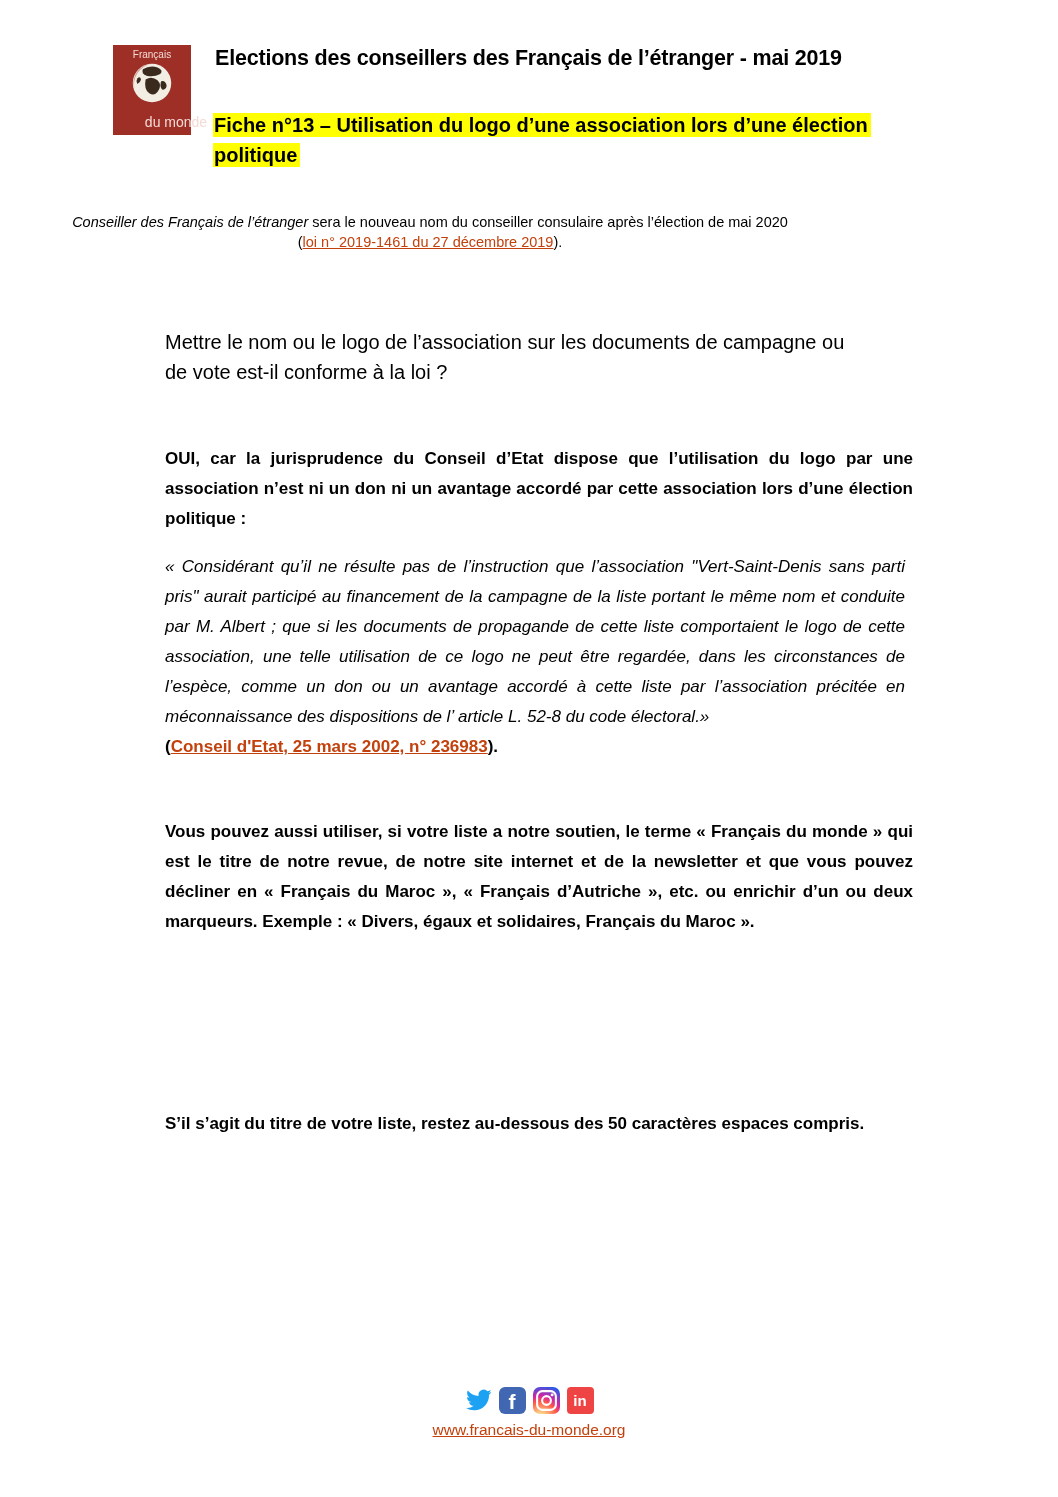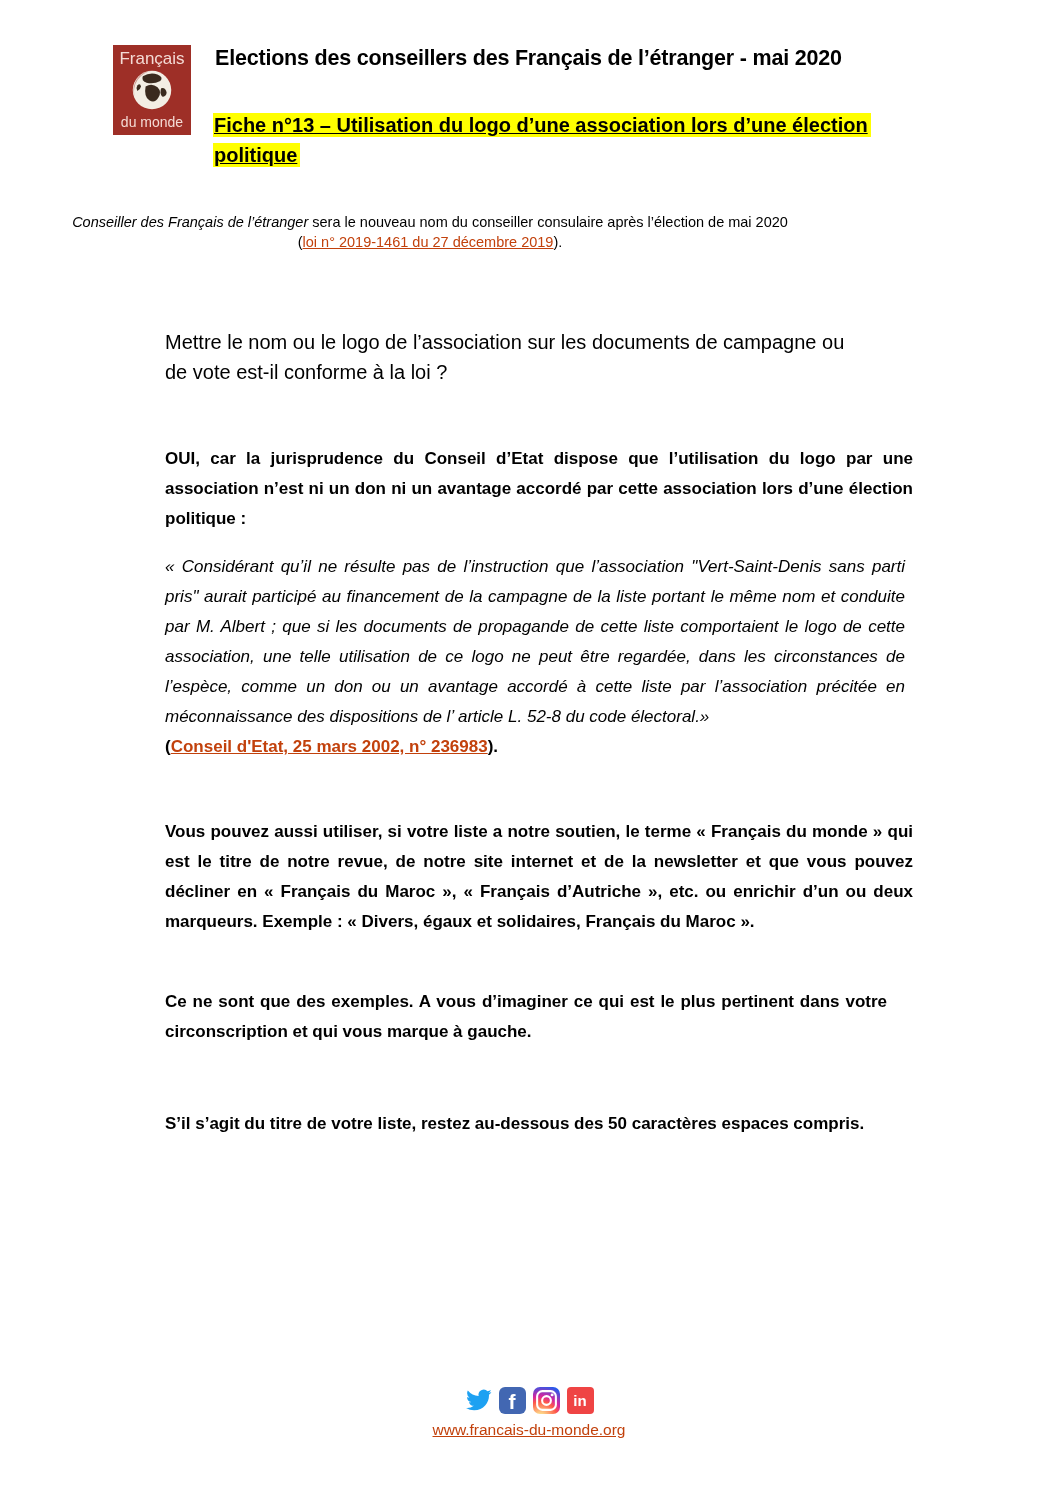--- a/index.html
+++ b/index.html
@@ -17,37 +17,36 @@
   
   .logo {
     position: absolute;
     left: 113px; top: 45px;
     width: 78px; height: 90px;
     background: #9E2F27;
     color: #F4DBD5;
     text-align: center;
     line-height: 1;
   }
-  .logo-top  { padding-top: 5px; font-size: 17px; }
-  .logo-bottom { font-size: 14px; position: absolute; bottom: 6px; width: 100%; }
+  .logo-top  { padding-top: 5px; font-size: 10px; }
+  .logo-bottom { font-size: 14px; position: absolute; bottom: 6px; width: 100%; margin-left: 24px; }
   .globe { display: block; margin: 2px auto 0; }
 
   .doc-title {
     position: absolute;
     left: 215px; top: 46px;
     width: 760px;
     font-size: 21.5px;
     font-weight: bold;
     letter-spacing: -0.2px;
   }
   .highlight-wrap {
     position: absolute;
     left: 213px; top: 110px;
     width: 726px;
-    text-decoration: underline;
   }
   .highlight {
     background: #FFFF00;
     font-size: 20px;
     font-weight: bold;
     line-height: 30px;
     padding: 1px 3px 1px 1px;
     -webkit-box-decoration-break: clone;
     box-decoration-break: clone;
   }
@@ -145,21 +144,21 @@
       <circle cx="24" cy="23" r="21" fill="#F3EEE4"></circle>
       <path d="M14 8 Q22 3 30 6 Q37 9 33 13 Q26 17 18 15 Q12 13 14 8 Z" fill="#3A2A1E"></path>
       <path d="M17 19 Q24 15 30 20 Q35 25 31 31 Q27 38 21 34 Q15 30 17 19 Z" fill="#3A2A1E"></path>
       <path d="M34 21 Q39 20 40 26 Q39 31 35 30 Q32 26 34 21 Z" fill="#3A2A1E"></path>
       <path d="M8 18 Q11 15 12 19 Q11 23 8 24 Q6 21 8 18 Z" fill="#3A2A1E"></path>
       <path d="M24 2 A21 21 0 0 0 5 30 A23 23 0 0 1 24 2 Z" fill="rgba(158,47,39,0.45)"></path>
     </svg>
     <div class="logo-bottom">du monde</div>
   </div>
 
-  <h1 class="doc-title">Elections des conseillers des Français de l’étranger - mai 2020</h1>
+  <h1 class="doc-title">Elections des conseillers des Français de l’étranger - mai 2019</h1>
   <div class="highlight-wrap">
     <span class="highlight">Fiche n°13 – Utilisation du logo d’une association lors d’une élection politique</span>
   </div>
 
   <div class="subtitle">
     <span class="it">Conseiller des Français de l’étranger</span><span> sera le nouveau nom du conseiller consulaire après l’élection de mai 2020</span><br>
     <span>(</span><a class="link">loi n° 2019-1461 du 27 décembre 2019</a><span>).</span>
   </div>
 
   <div class="question">Mettre le nom ou le logo de l’association sur les documents de campagne ou de vote est-il conforme à la loi ?</div>
@@ -168,21 +167,20 @@
 
   <div class="para quoteblk">
     <div class="quote">« Considérant qu’il ne résulte pas de l’instruction que l’association "Vert-Saint-Denis sans parti pris" aurait participé au financement de la campagne de la liste portant le même nom et conduite par M. Albert ; que si les documents de propagande de cette liste comportaient le logo de cette association, une telle utilisation de ce logo ne peut être regardée, dans les circonstances de l’espèce, comme un don ou un avantage accordé à cette liste par l’association précitée en méconnaissance des dispositions de l’ article L. 52-8 du code électoral.»</div>
     <div class="citation">
       <span>(</span><a class="link">Conseil d'Etat, 25 mars 2002, n° 236983</a><span>).</span>
     </div>
   </div>
 
   <div class="para bold soutien">Vous pouvez aussi utiliser, si votre liste a notre soutien, le terme « Français du monde » qui est le titre de notre revue, de notre site internet et de la newsletter et que vous pouvez décliner en « Français du Maroc », « Français d’Autriche », etc. ou enrichir d’un ou deux marqueurs. Exemple : « Divers, égaux et solidaires, Français du Maroc ».</div>
 
-  <div class="para bold exemples">Ce ne sont que des exemples. A vous d’imaginer ce qui est le plus pertinent dans votre circonscription et qui vous marque à gauche.</div>
 
   <div class="para bold titre">S’il s’agit du titre de votre liste, restez au-dessous des 50 caractères espaces compris.</div>
 
   <div class="footer">
     <div class="social-row">
       <a class="social-btn" aria-label="Twitter">
         <svg viewBox="0 0 24 24" width="34" height="30" aria-hidden="true">
           <path fill="#1DA1F2" d="M23.643 4.937c-.835.37-1.732.62-2.675.733a4.67 4.67 0 0 0 2.048-2.578 9.3 9.3 0 0 1-2.958 1.13 4.66 4.66 0 0 0-7.938 4.25 13.229 13.229 0 0 1-9.602-4.868c-.4.69-.63 1.49-.63 2.342A4.66 4.66 0 0 0 3.96 9.824a4.647 4.647 0 0 1-2.11-.583v.06a4.66 4.66 0 0 0 3.737 4.568 4.692 4.692 0 0 1-2.104.08 4.661 4.661 0 0 0 4.352 3.234 9.348 9.348 0 0 1-5.786 1.995 9.5 9.5 0 0 1-1.112-.065 13.175 13.175 0 0 0 7.14 2.093c8.57 0 13.255-7.098 13.255-13.254 0-.2-.005-.402-.014-.602a9.47 9.47 0 0 0 2.323-2.41z"></path>
         </svg>
       </a>

